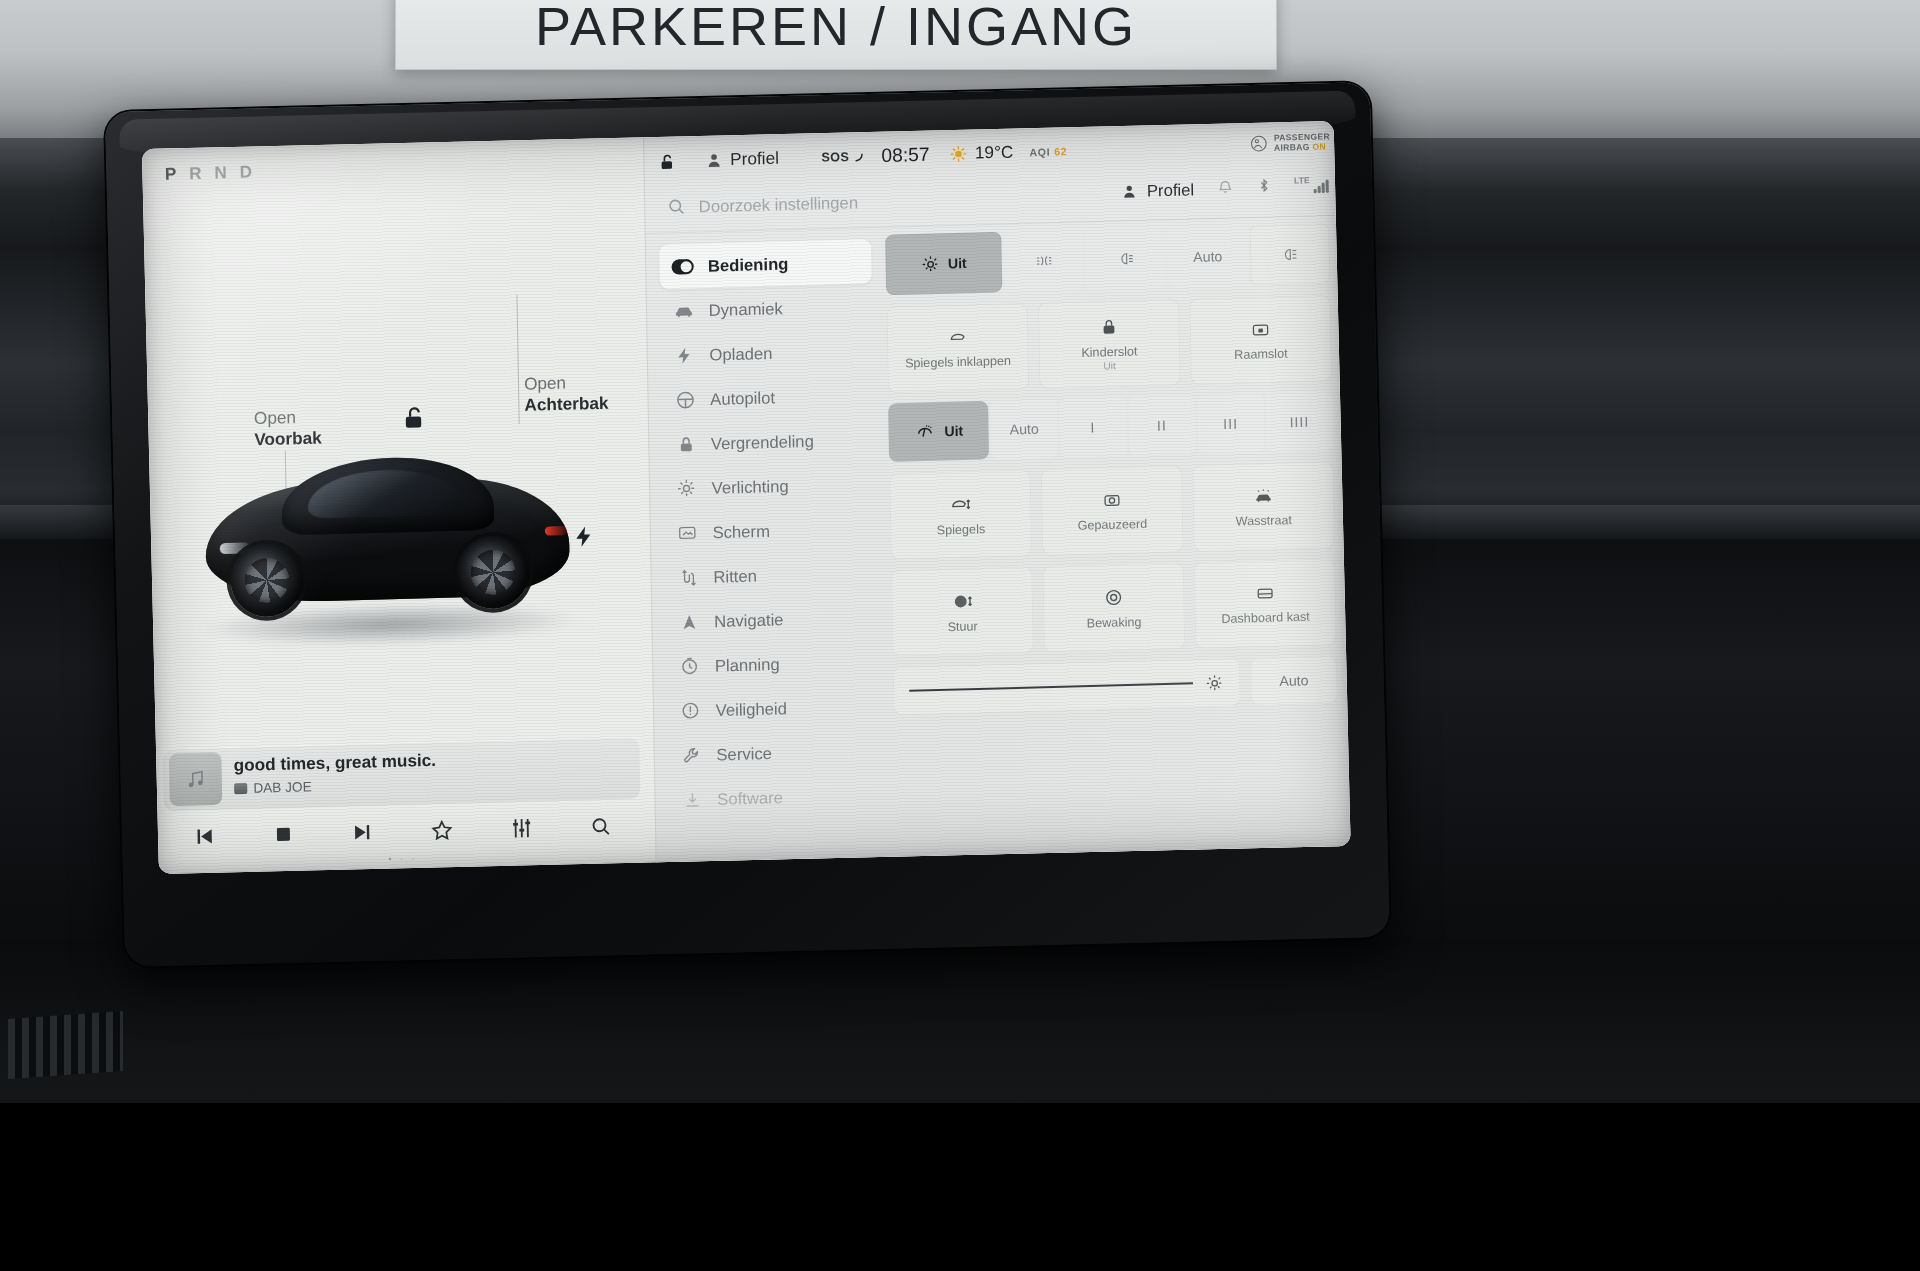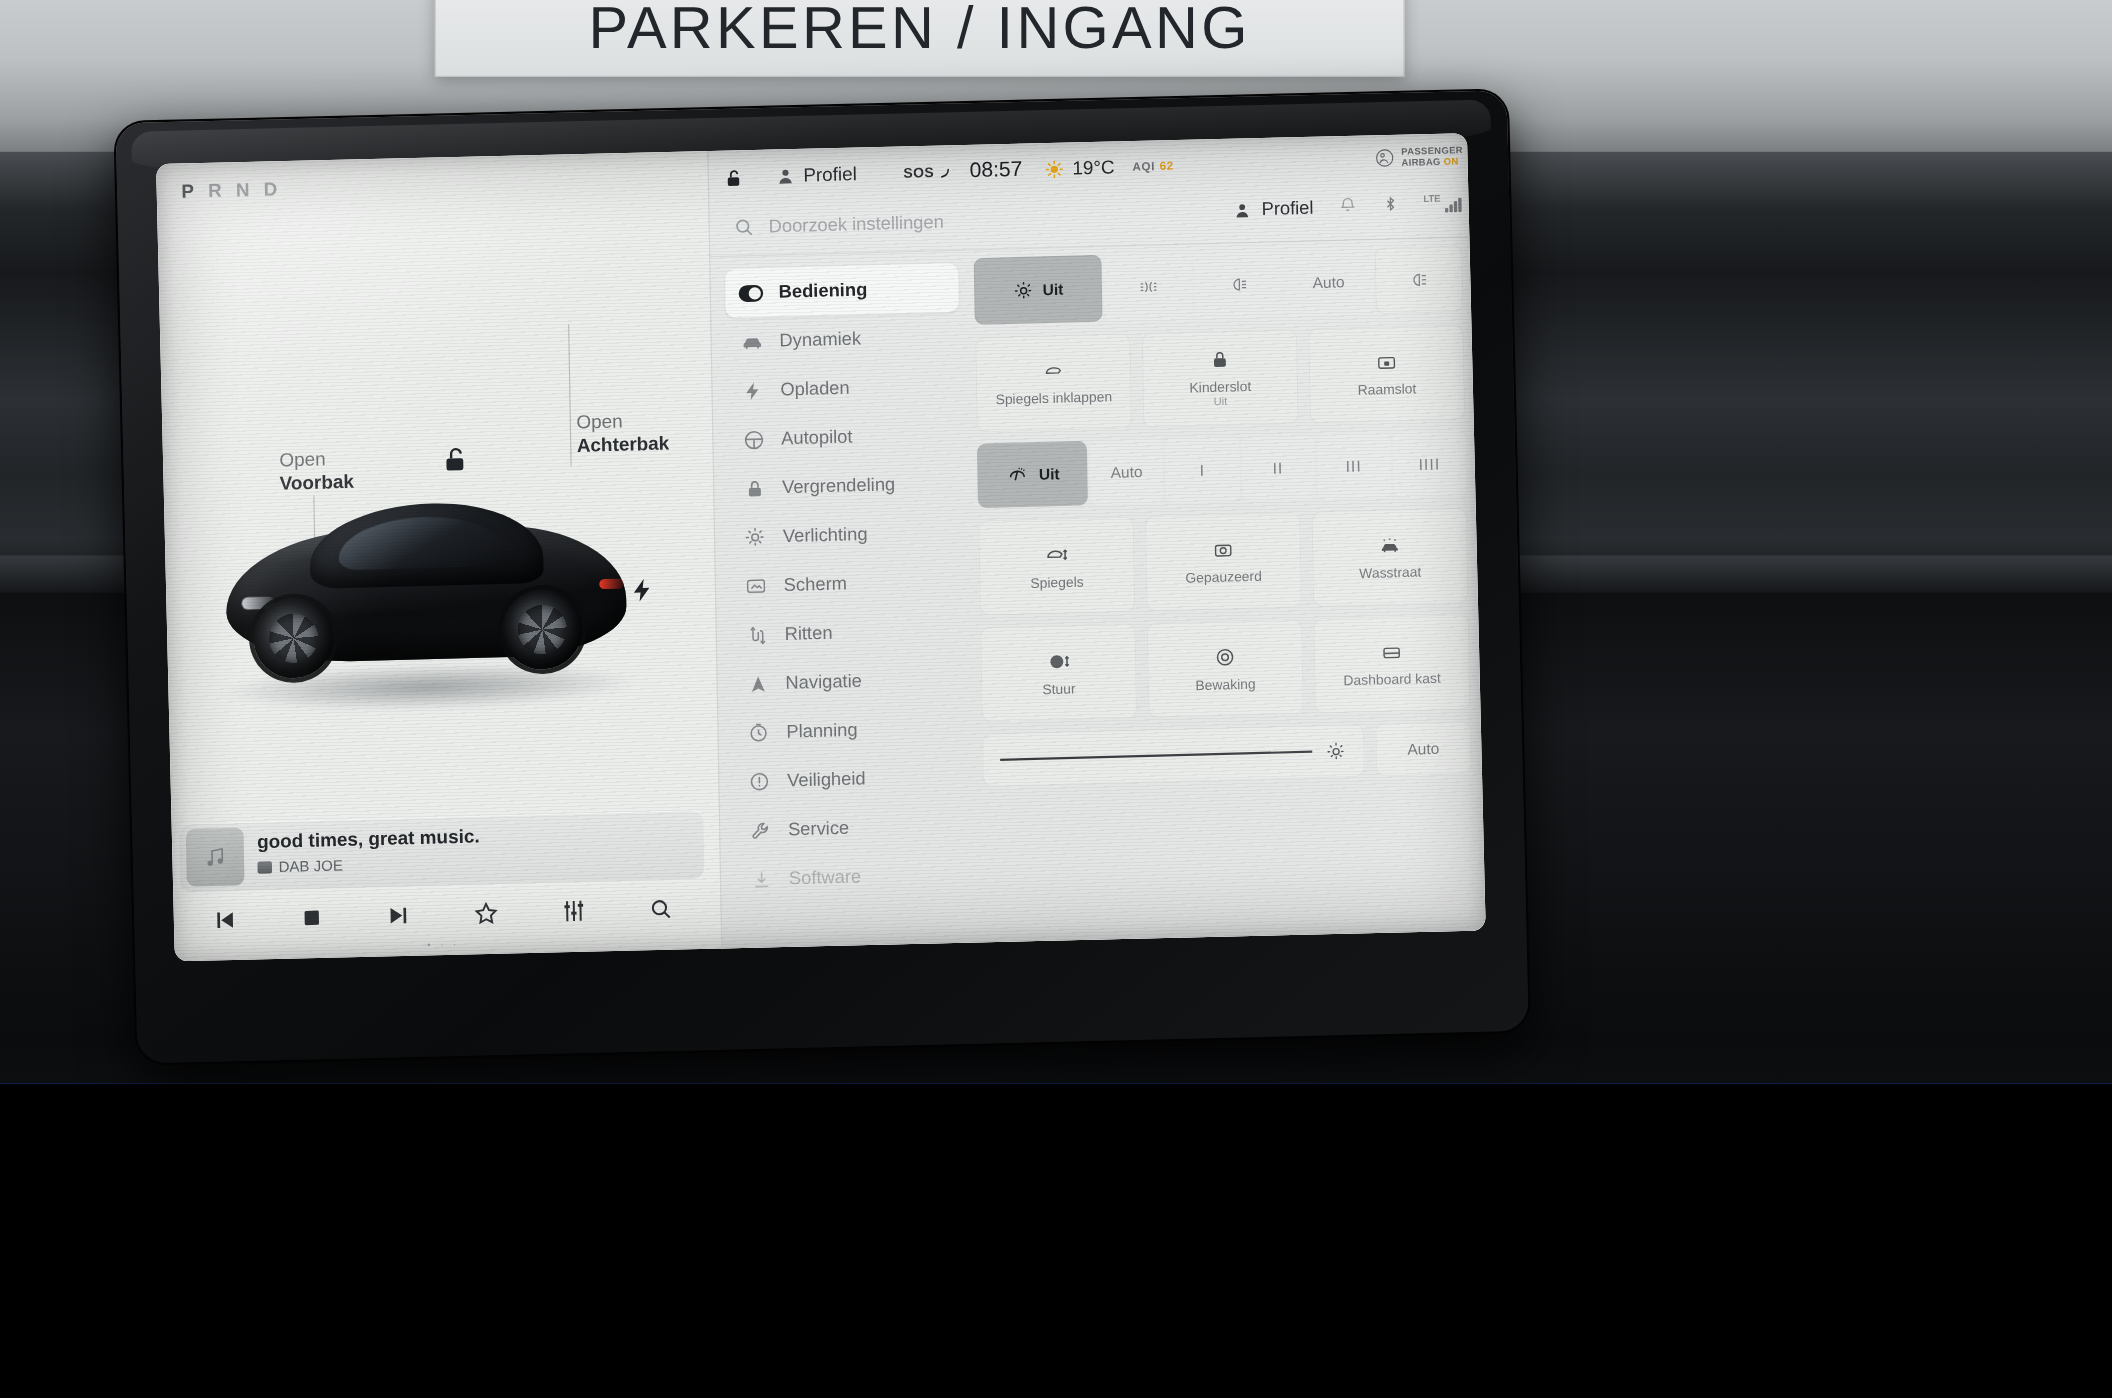--- a/index.html
+++ b/index.html
@@ -1,18 +1,18 @@
 <!DOCTYPE html>
 <html><head>
 <meta charset="utf-8">
 <style>
   html,body{margin:0;padding:0;background:#000;}
   body{width:1920px;height:1271px;overflow:hidden;font-family:"Liberation Sans",sans-serif;}
 
-  #stage{position:relative;width:1920px;height:985px;overflow:hidden;background:#1d4ed8;}
+  #stage{position:relative;width:1920px;height:1103px;overflow:hidden;background:#fdba74;}
 
   
   .bg-wall{position:absolute;left:0;top:0;width:1920px;height:150px;
     background:linear-gradient(180deg,#c9ccce 0%,#bdc1c3 35%,#9ca0a2 72%,#6e7274 100%);}
   .bg-sign{position:absolute;left:395px;top:-18px;width:880px;height:86px;
     background:linear-gradient(180deg,#e9ebec,#dcdfe0);border:1px solid #c3c6c8;
     box-shadow:0 4px 14px rgba(0,0,0,.28);}
   .bg-sign span{display:block;text-align:center;line-height:86px;font-size:54px;letter-spacing:3px;
     color:#23262a;font-family:"Liberation Sans",sans-serif;font-weight:400;}
   .bg-dashtop{position:absolute;left:0;top:138px;width:1920px;height:130px;

